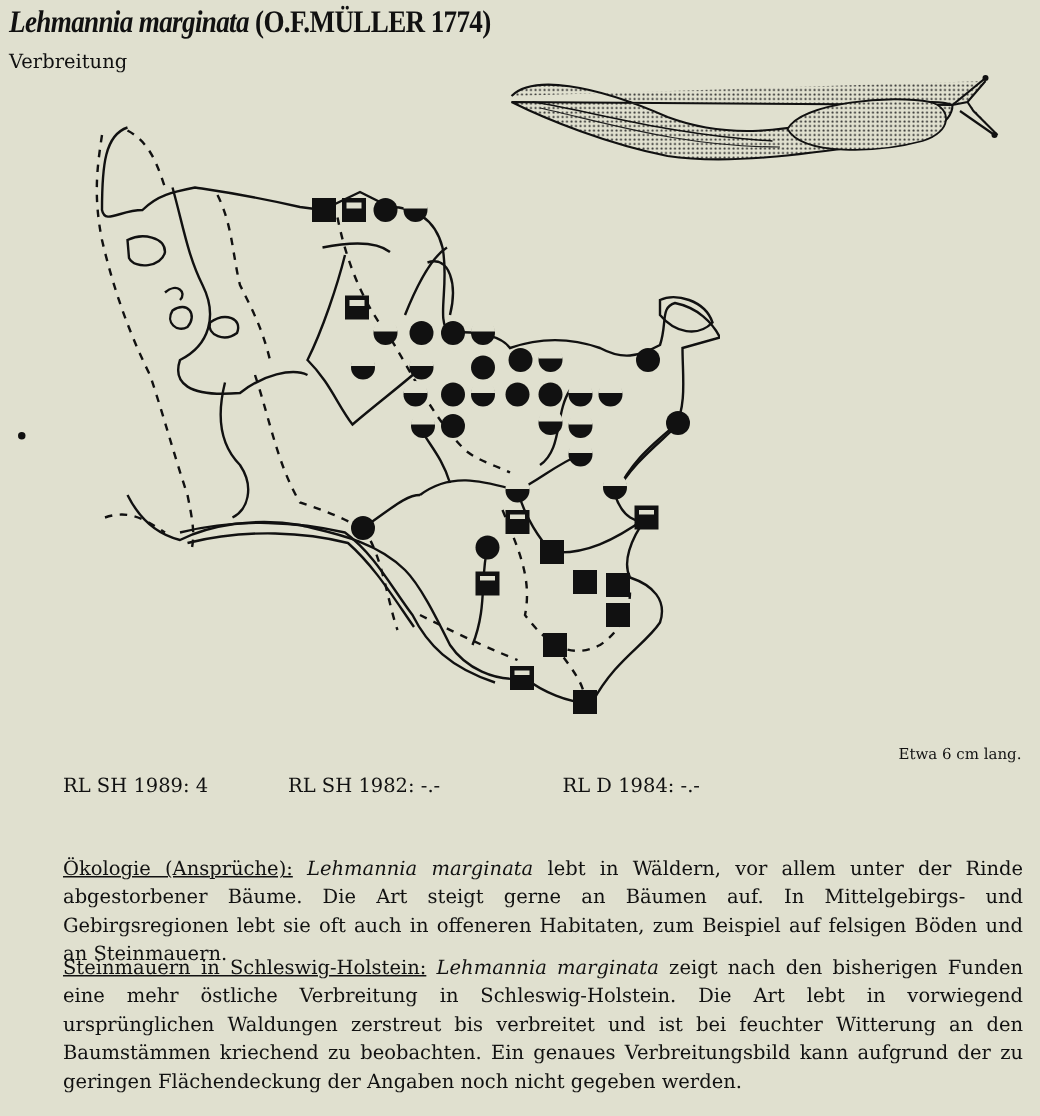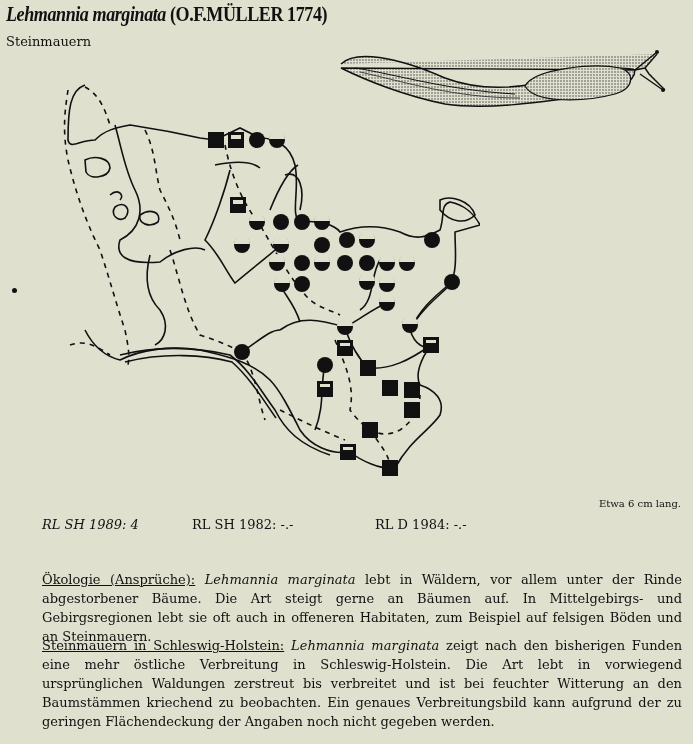--- a/index.html
+++ b/index.html
@@ -21,41 +21,41 @@
     position:absolute; left:6px; top:34px;
     font-family:"DejaVu Serif", serif; font-size:13px;
   }
   .slug { position:absolute; left:335px; top:38px; width:335px; height:85px; }
   .map { position:absolute; left:0; top:60px; width:480px; height:430px; }
   .size-note {
     position:absolute; right:12px; top:498px; font-size:10px;
   }
   .meta { position:absolute; left:42px; top:516px; font-size:13px; line-height:17px; }
   .meta .row span { display:inline-block; }
-  .meta .rl1 { width:150px;font-style:italic; }
+  .meta .rl1 { width:150px; }
   .meta .rl2 { width:183px; }
   .para {
     position:absolute; left:42px; width:640px;
     font-size:13px; line-height:19px; text-align:justify;
     text-indent:0;
   }
   .para .head { text-decoration:underline; }
   .para .sci { font-style:italic; }
   .p1 { top:570px; }
   .p2 { top:636px; }
   .stray-dot { position:absolute; left:12px; top:288px; width:5px; height:5px; border-radius:50%; background:#111; }
 </style>
 </head>
 <body>
 
 <div class="title">
   <span class="sci">Lehmannia marginata</span>
   <span>(O.F.MÜLLER 1774)</span>
 </div>
-<div class="subtitle">Steinmauern</div>
+<div class="subtitle">Verbreitung</div>
 
 <svg class="slug" viewBox="0 0 335 85">
   <defs>
     <pattern id="stip" width="3" height="3" patternUnits="userSpaceOnUse">
       <rect width="3" height="3" fill="#e0e0cf"></rect>
       <circle cx="1" cy="1" r="0.7" fill="#333"></circle>
     </pattern>
   </defs>
   <path d="M6,26 C20,12 60,18 110,40 C150,55 190,50 235,38 C270,30 290,28 300,32 L310,30 L322,16 M310,30 L314,36 L330,52 M300,32 C300,45 280,55 250,58 C200,65 150,72 110,66 C70,58 30,42 6,30 Z" fill="url(#stip)" stroke="#111" stroke-width="1.4"></path>
   <path d="M190,48 C200,30 260,25 285,30 C300,34 300,50 280,56 C250,64 200,66 190,48 Z" fill="url(#stip)" stroke="#111" stroke-width="1.2"></path>

